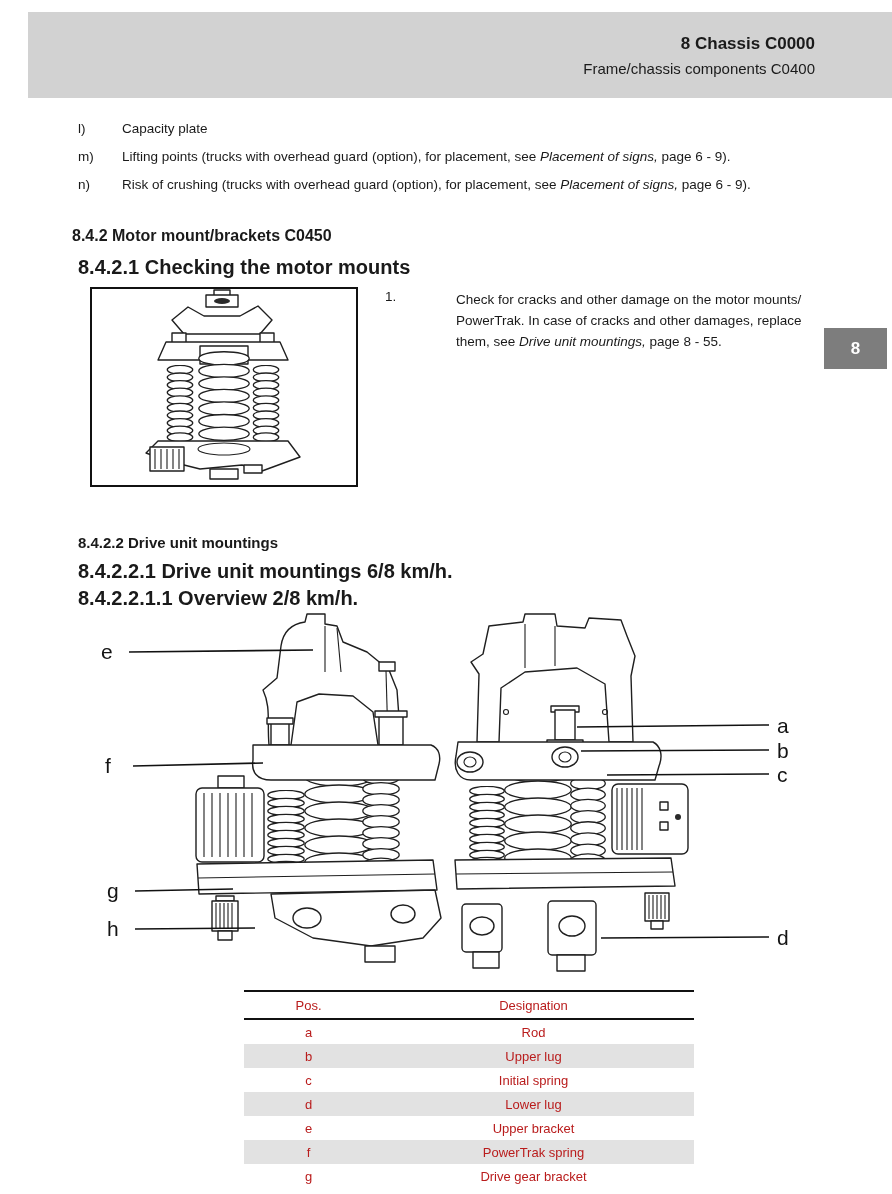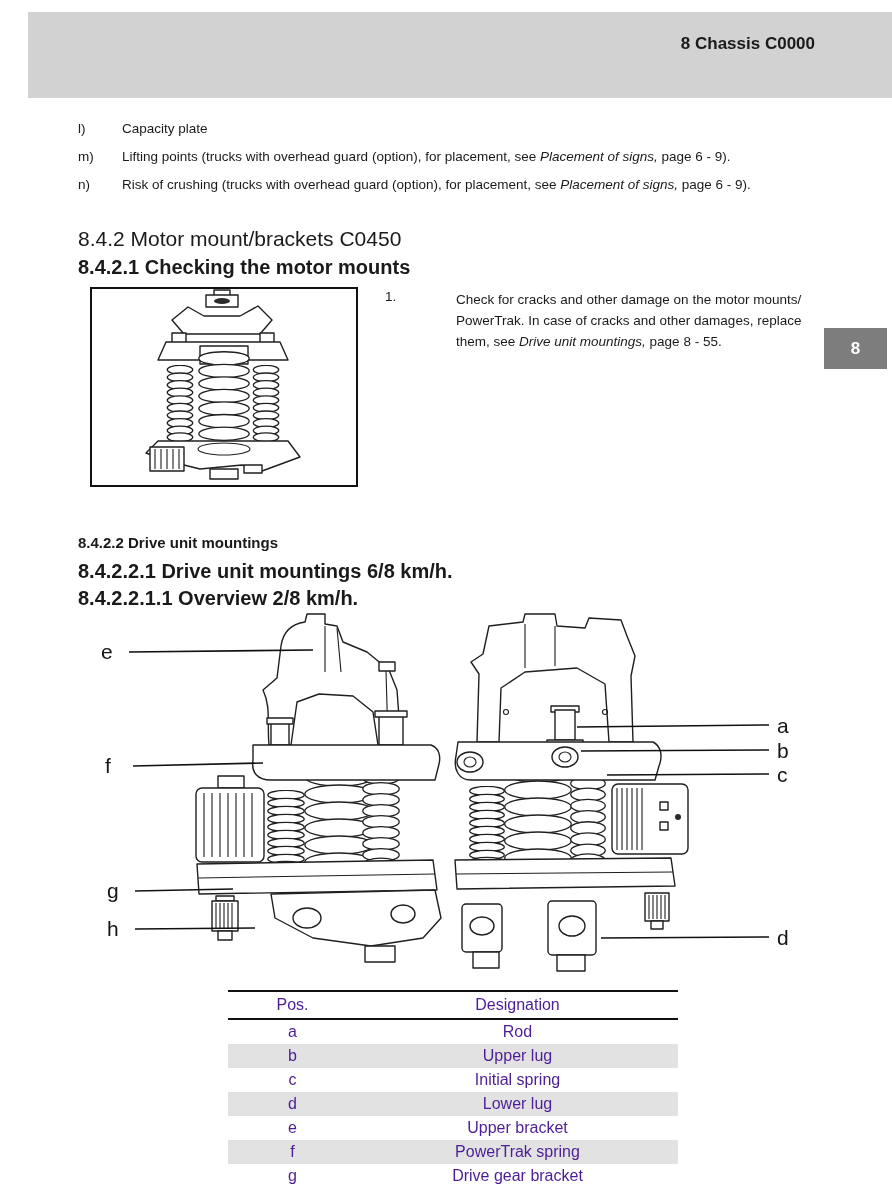--- a/index.html
+++ b/index.html
@@ -23,32 +23,32 @@
     right:5px;top:328px;width:63px;height:41px;background:#7d7d7d;
     color:#ffffff;font-size:17px;font-weight:bold;
     display:flex;align-items:center;justify-content:center;
   }
 
   
   .li{left:78px;width:720px;font-size:13.5px;line-height:17px;}
   .li .pfx{display:inline-block;width:44px;}
 
   
-  .hA{left:78px;font-size:21px;font-weight:normal;}
+  .hA{left:72px;font-size:16px;font-weight:bold;}
   .hB{left:78px;font-size:20px;font-weight:bold;}
 
   
   .fig1{left:90px;top:287px;width:264px;height:196px;border:2px solid #111;background:#fff;}
 
   
   .stepnum{left:385px;top:289px;font-size:13.5px;}
   .steptxt{left:428px;top:289px;width:372px;font-size:13.5px;line-height:21px;margin-left:28px;}
 
   
-  .ptable{left:228px;top:990px;width:450px;border-collapse:collapse;font-size:16px;color:#4c1d95;}
+  .ptable{left:244px;top:990px;width:450px;border-collapse:collapse;font-size:13px;color:#b91c1c;}
   .ptable{border-top:2px solid #111;}
   .ptable thead tr{border-bottom:2px solid #111;}
   .ptable th{font-weight:normal;height:24px;}
   .ptable td{height:22px;}
   .ptable .c1{width:127px;text-align:center;}
   .ptable .c2{text-align:center;padding:0;}
   .ptable tbody tr:nth-child(even){background:#e2e2e2;}
 
   
   .coil-e{fill:#fff;stroke:#1f1f1f;stroke-width:1.3;vector-effect:non-scaling-stroke;}
@@ -83,20 +83,21 @@
       <ellipse class="coil-e" cx="40" cy="61" rx="36" ry="9"></ellipse>
       <ellipse class="coil-e" cx="40" cy="78" rx="36" ry="9"></ellipse>
       <ellipse class="coil-e" cx="40" cy="95" rx="36" ry="9"></ellipse>
       <ellipse class="coil-e" cx="40" cy="112" rx="36" ry="9"></ellipse>
     </symbol>
   </defs>
 </svg>
 
 <div class="abs header">
   <div class="t1">8 Chassis C0000</div>
+  <div class="t2">Frame/chassis components C0400</div>
 </div>
 
 <div class="abs tab8">
   <span>8</span>
 </div>
 
 <div class="abs li" style="top:120px">
   <span class="pfx">l)</span><span>Capacity plate</span><em></em><span></span>
 </div>
 <div class="abs li" style="top:148px">

